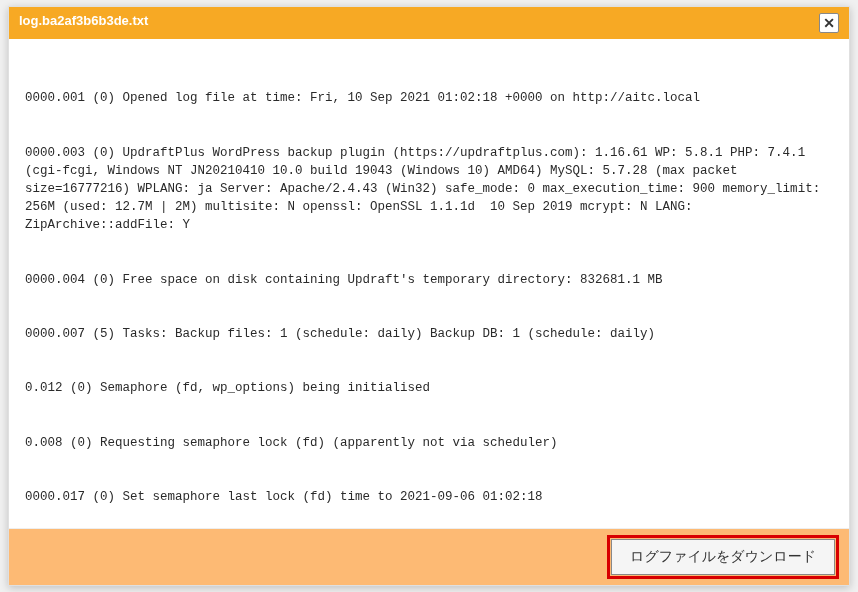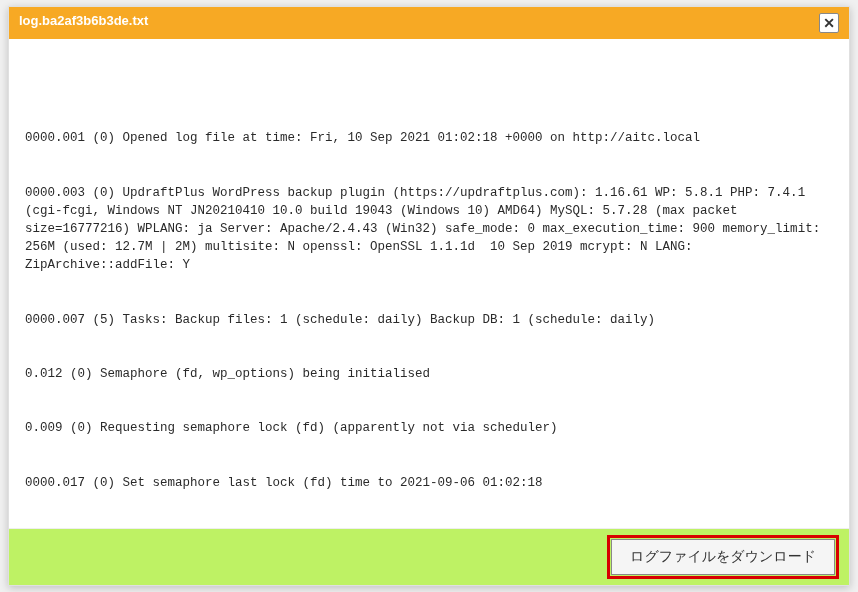--- a/index.html
+++ b/index.html
@@ -49,21 +49,20 @@
       flex: 1;
       overflow-y: auto;
       padding: 14px 16px 10px 16px;
       font-family: "Courier New", monospace;
       font-size: 12.5px;
       line-height: 1.45;
       color: #2a2a2a;
       white-space: pre-wrap;
       word-wrap: break-word;
       position: relative;
-      margin-top: 40px;
     }
     .dialog-body::-webkit-scrollbar { width: 16px; }
     .dialog-body::-webkit-scrollbar-track { background: #f1f1f1; }
     .dialog-body::-webkit-scrollbar-thumb { background: #c1c1c1; border-radius: 2px; }
     .dialog-body::-webkit-scrollbar-button:single-button {
       background: #f1f1f1;
       display: block;
       border-style: solid;
       height: 16px;
       width: 16px;
@@ -76,21 +75,21 @@
       border-width: 8px 6px 0 6px;
       border-color: #888 transparent transparent transparent;
     }
     .log-line { display: block; }
     .dialog-footer {
       padding: 10px 14px;
       display: flex;
       justify-content: flex-end;
       gap: 8px;
       border-top: 1px solid #eee;
-      background: #bef264;
+      background: #fdba74;
     }
     .btn {
       border: 1px solid #888;
       background: #f5f5f5;
       color: #333;
       padding: 8px 18px;
       font-size: 14px;
       cursor: pointer;
     }
     .btn-download {
@@ -102,23 +101,24 @@
 <body>
 
 <div class="dialog">
   <div class="dialog-header">
     <span>log.ba2af3b6b3de.txt</span>
     <span class="dialog-close">✕</span>
   </div>
   <div class="dialog-body">
     <span class="log-line">0000.001 (0) Opened log file at time: Fri, 10 Sep 2021 01:02:18 +0000 on http://aitc.local</span>
     <span class="log-line">0000.003 (0) UpdraftPlus WordPress backup plugin (https://updraftplus.com): 1.16.61 WP: 5.8.1 PHP: 7.4.1 (cgi-fcgi, Windows NT JN20210410 10.0 build 19043 (Windows 10) AMD64) MySQL: 5.7.28 (max packet size=16777216) WPLANG: ja Server: Apache/2.4.43 (Win32) safe_mode: 0 max_execution_time: 900 memory_limit: 256M (used: 12.7M | 2M) multisite: N openssl: OpenSSL 1.1.1d  10 Sep 2019 mcrypt: N LANG:  ZipArchive::addFile: Y</span>
+    <span class="log-line">0000.004 (0) Free space on disk containing Updraft's temporary directory: 832681.1 MB</span>
     <span class="log-line">0000.007 (5) Tasks: Backup files: 1 (schedule: daily) Backup DB: 1 (schedule: daily)</span>
     <span class="log-line">0.012 (0) Semaphore (fd, wp_options) being initialised</span>
-    <span class="log-line">0.009 (0) Requesting semaphore lock (fd) (apparently not via scheduler)</span>
+    <span class="log-line">0.008 (0) Requesting semaphore lock (fd) (apparently not via scheduler)</span>
     <span class="log-line">0000.017 (0) Set semaphore last lock (fd) time to 2021-09-06 01:02:18</span>
     
     
     
     
     
     
     
     
     

